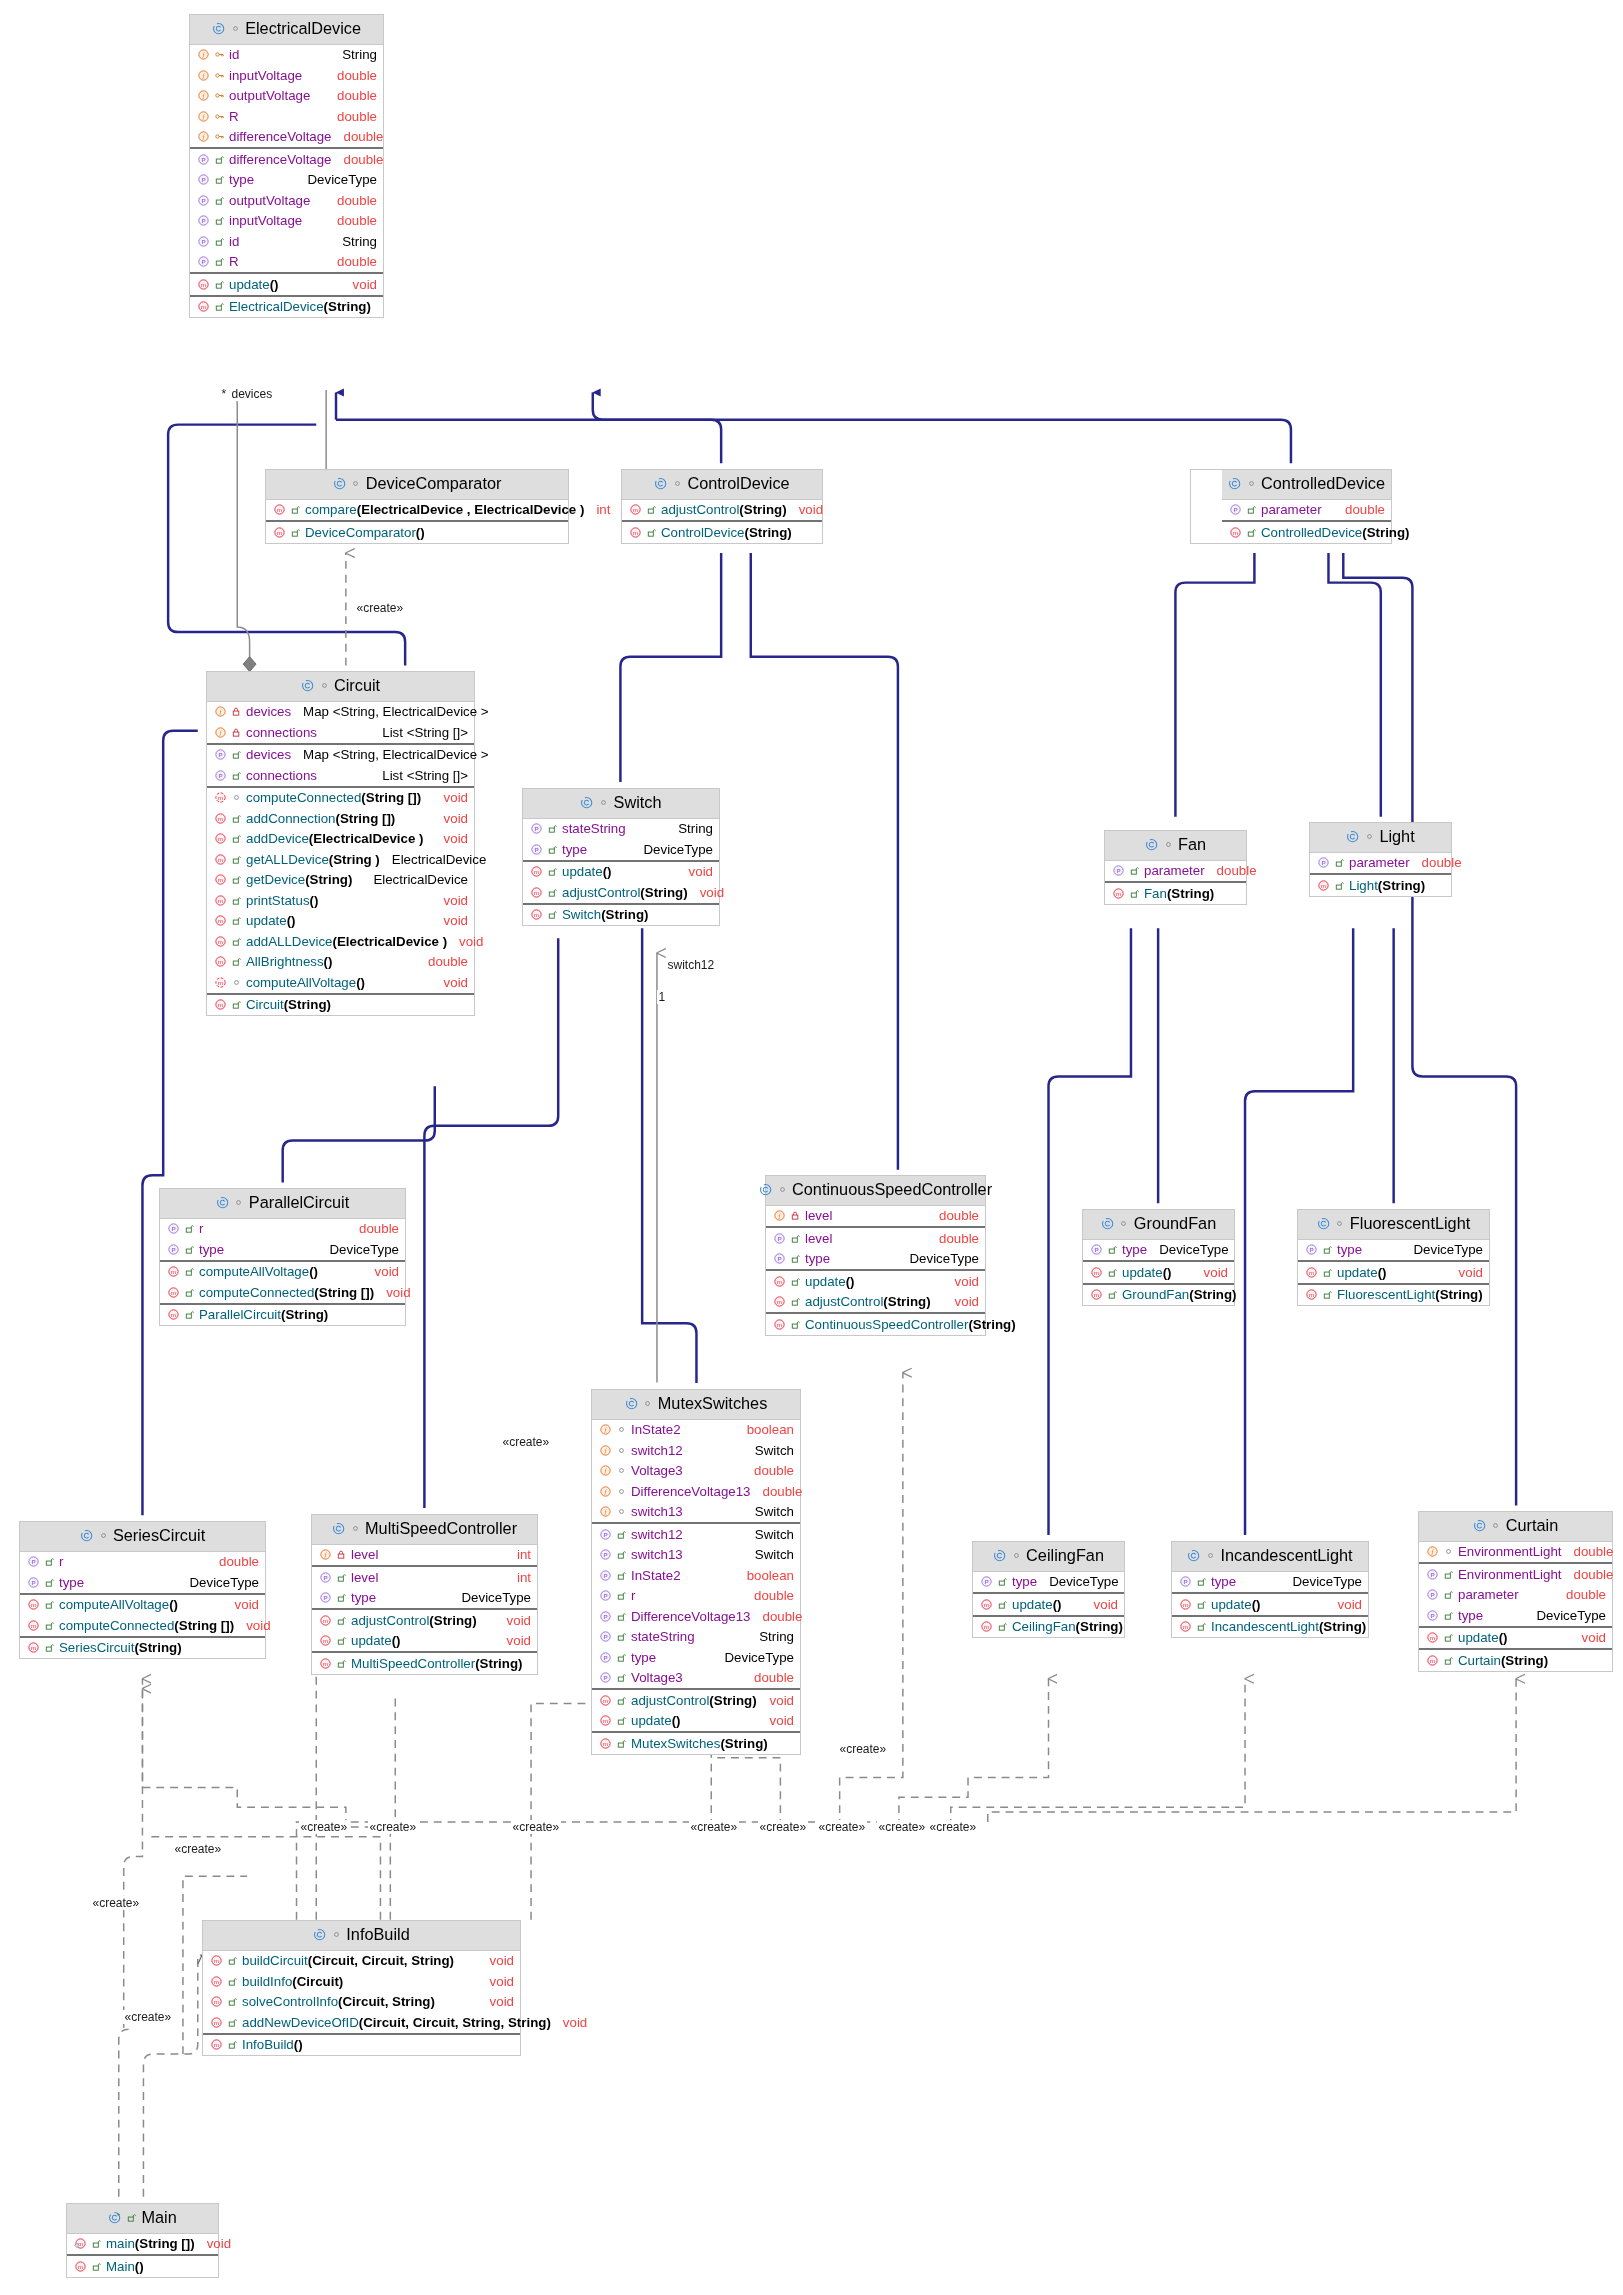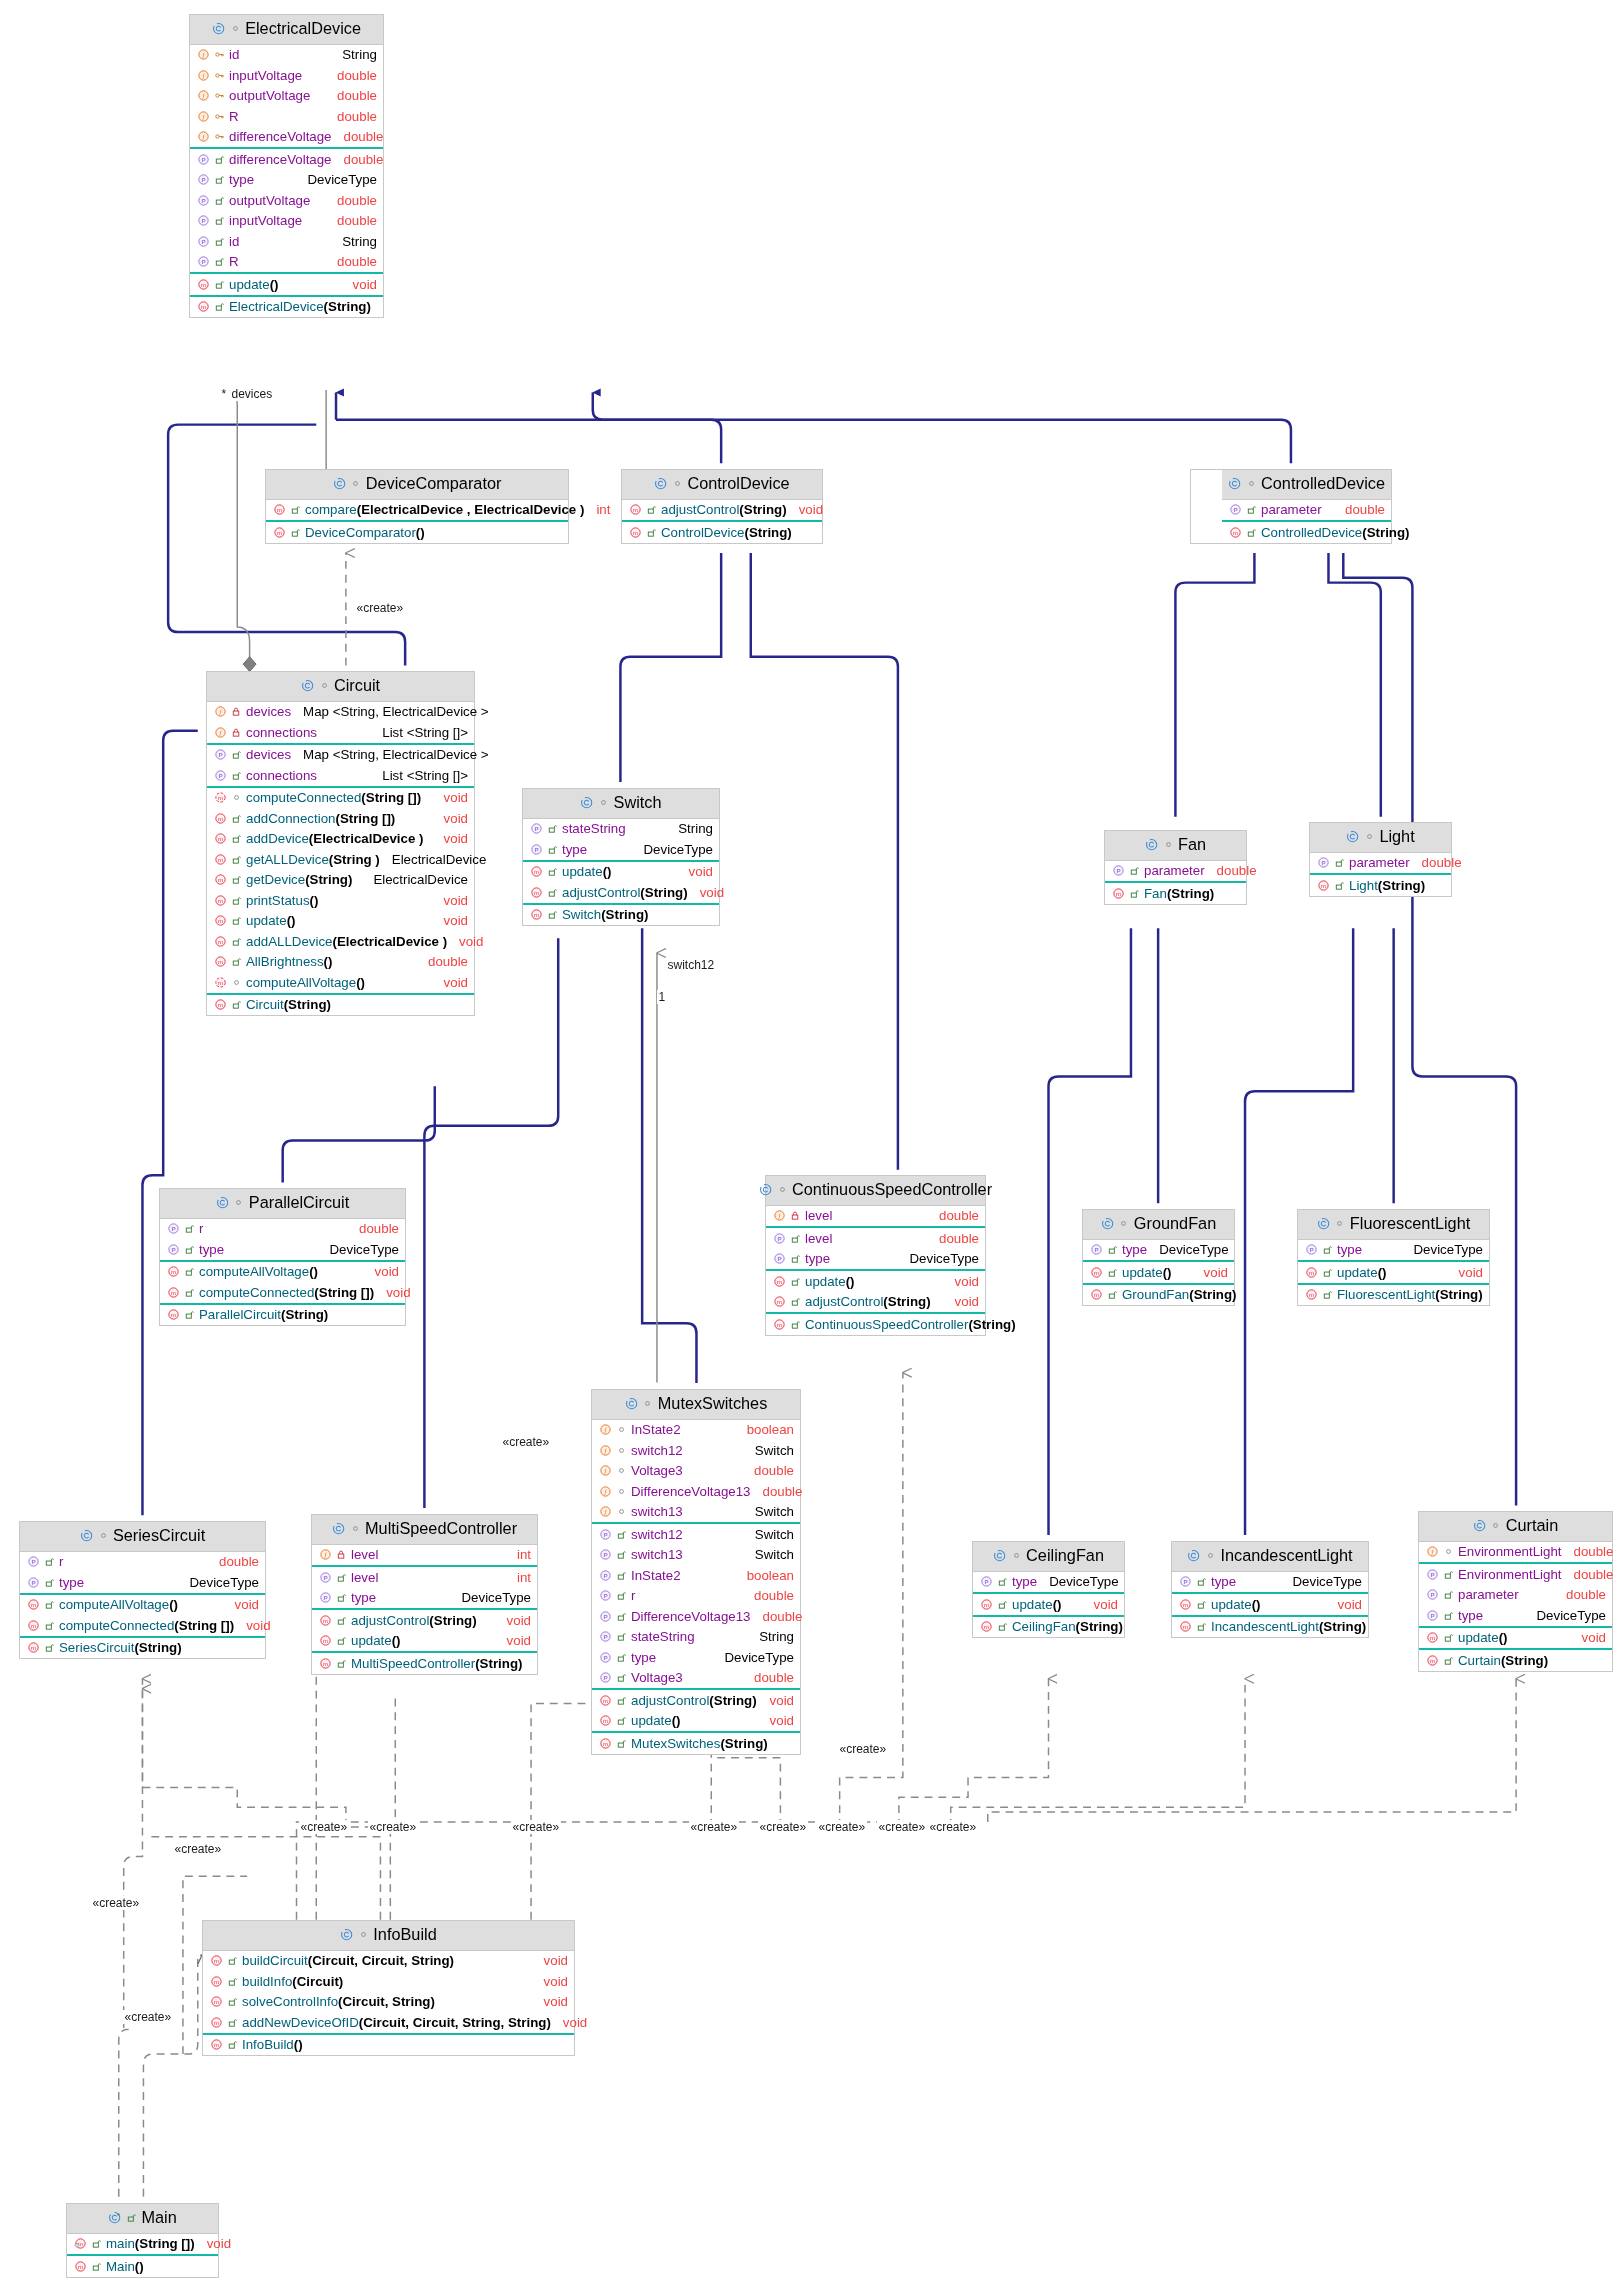--- a/index.html
+++ b/index.html
@@ -30,21 +30,21 @@
     font-size: 16.3px;
     color: #000;
     padding: 4.4px 5px 5.4px 5px;
     white-space: nowrap;
     display: flex;
     align-items: center;
     justify-content: center;
     gap: 4.4px;
   }
   .sect {
-    border-bottom: 2px solid #14b8a6;
+    border-bottom: 2px solid #737373;
   }
   .sect:last-child { border-bottom: none; }
   .row {
     display: flex;
     align-items: center;
     font-size: 13.3px;
     padding: 2.5px 6px 3px 7px;
     white-space: nowrap;
     gap: 0px;
   }
@@ -2266,21 +2266,21 @@
                 <rect x="5" y="11" width="11" height="9" fill="none" stroke="#3a7a3a" stroke-width="2"></rect>
                 <path d="M16 11 V7.5 a3.3 3.3 0 0 1 5 0" fill="none" stroke="#3a7a3a" stroke-width="2"></path>
               </svg>
             </span>
             <span class="nm n-meth">Curtain</span>
             <span class="parens">(String)</span>
             <span class="sp"></span>
           </div>
         </div>
       </div>
-      <div class="cls" style="left: 202px; top: 1920px; width: 373px;">
+      <div class="cls" style="left: 202px; top: 1920px; width: 319px;">
         <div class="cls-title">
           <span>
             <svg width="13.3" height="13.3" viewBox="0 0 24 24" style="display:block">
               <circle cx="12" cy="12" r="9.2" fill="none" stroke="#3c8cd8" stroke-width="1.9" stroke-dasharray="36 6" stroke-dashoffset="3"></circle>
               <path d="M15.1 9.2a4.2 4.2 0 1 0 0 5.6" fill="none" stroke="#3c8cd8" stroke-width="1.9" stroke-linecap="round"></path>
             </svg>
           </span>
           <span>
             <svg width="11" height="11" viewBox="0 0 24 24" style="display:block">
               <circle cx="12" cy="12" r="4.2" fill="none" stroke="#8a8a8a" stroke-width="2"></circle>

